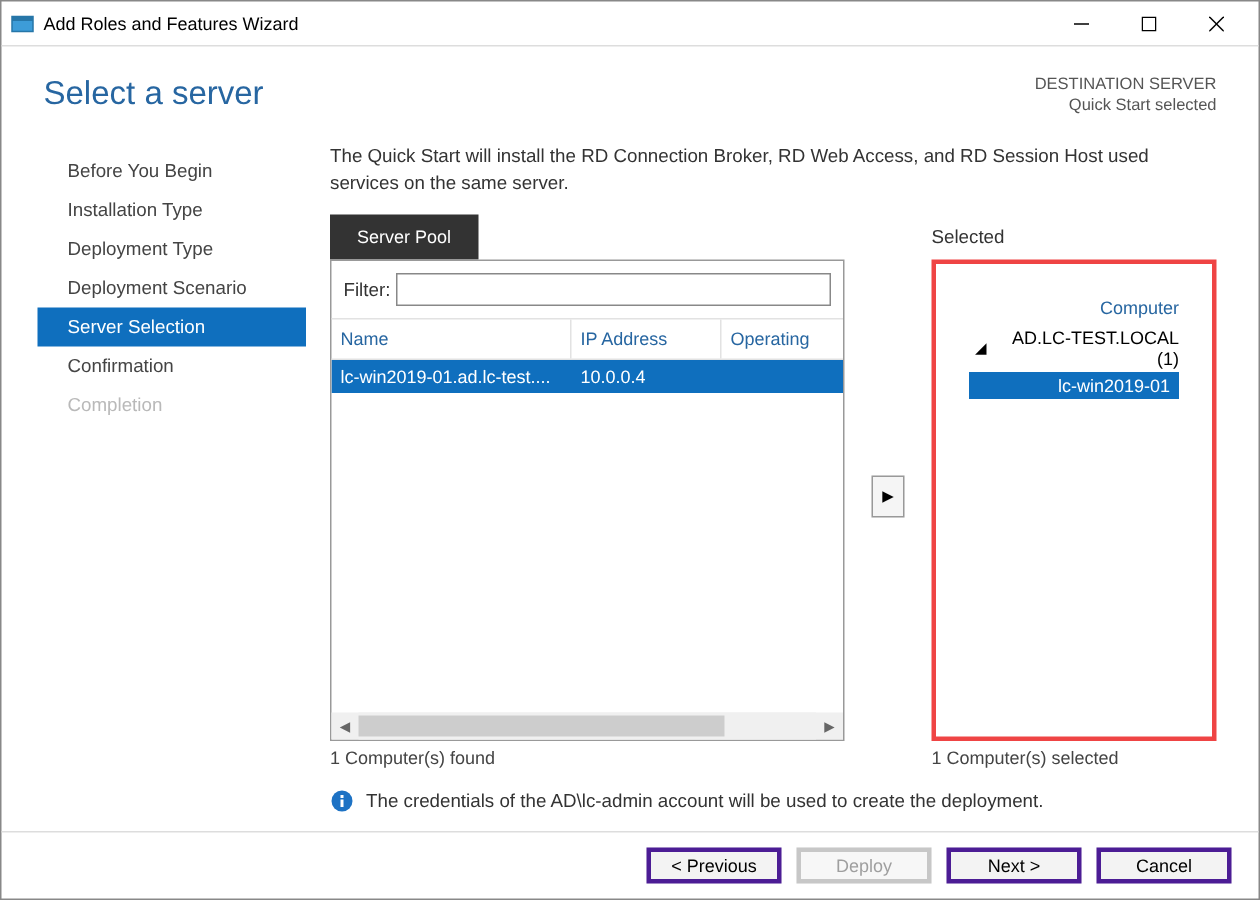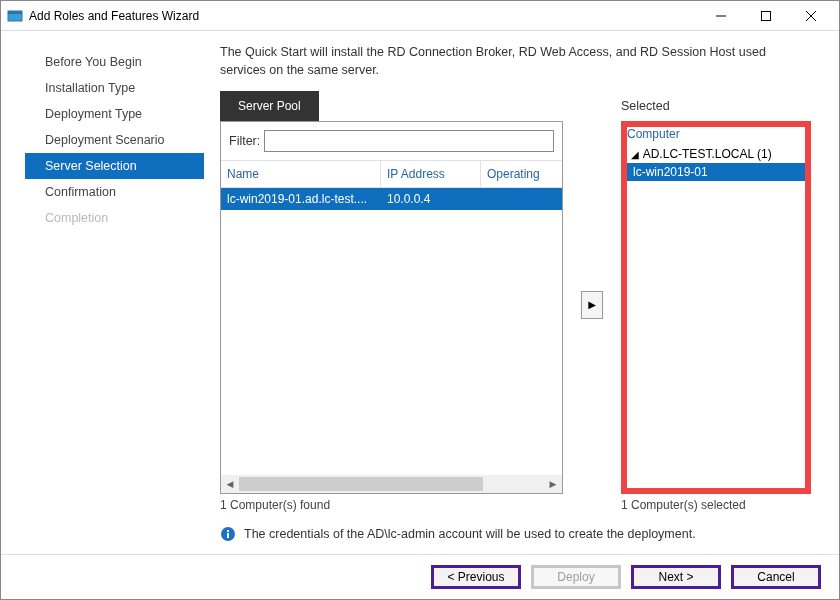--- a/index.html
+++ b/index.html
@@ -41,21 +41,21 @@
   .row { display: flex; font-size: 12px; color: #fff; background: #0f6fbe; padding: 4px 6px; }
   .row .cell { overflow: hidden; white-space: nowrap; text-overflow: ellipsis; padding-right: 6px; }
   .hscroll { height: 18px; background: #f0f0f0; display: flex; align-items: center; }
   .hscroll .arrow { width: 18px; height: 18px; display: flex; align-items: center; justify-content: center; font-size: 9px; color: #666; }
   .hscroll .track { flex: 1; height: 18px; background: #f0f0f0; position: relative; }
   .hscroll .thumb { position: absolute; left: 0; top: 2px; width: 80%; height: 14px; background: #cdcdcd; }
 
   .transfer { width: 26px; display: flex; align-items: center; justify-content: center; align-self: center; }
   .transfer .btn { width: 22px; height: 28px; border: 1px solid #999; background: #f5f5f5; display: flex; align-items: center; justify-content: center; font-size: 10px; }
 
-  .treebox { border: 6px solid #ef4444; flex: 1; padding: 0; font-size: 12px; overflow: hidden; }
+  .treebox { border: 3px solid #ef4444; flex: 1; padding: 22px; font-size: 12px; overflow: hidden; text-align: right; }
   .treehdr { color: #2766a1; margin-bottom: 6px; }
   .treenode { display: flex; align-items: center; gap: 4px; padding-left: 4px; }
   .caret { font-size: 10px; }
   .treeleaf { background: #0f6fbe; color: #fff; padding: 2px 6px; margin-top: 2px; margin-left: 0px; }
 
   .status { font-size: 12px; color: #444; padding: 4px 0 6px 0; }
 
   .inforow { display: flex; align-items: center; gap: 8px; padding: 8px 0 4px 0; }
   .infoicon { width: 16px; height: 16px; flex-shrink: 0; }
   .inforow .txt { font-size: 12.5px; color: #333; }
@@ -85,20 +85,27 @@
         </svg>
     </div>
     <div class="winbtn">
       <svg width="10" height="10" viewBox="0 0 10 10">
           <line x1="0" y1="0" x2="10" y2="10" stroke="#000"></line>
           <line x1="10" y1="0" x2="0" y2="10" stroke="#000"></line>
         </svg>
     </div>
   </div>
 
+  <div class="header">
+    <h1>Select a server</h1>
+    <div class="dest">
+      <div>DESTINATION SERVER</div>
+      <div>Quick Start selected</div>
+    </div>
+  </div>
 
   <div class="body">
     <div class="nav">
       <div class="item">Before You Begin</div>
       <div class="item">Installation Type</div>
       <div class="item">Deployment Type</div>
       <div class="item">Deployment Scenario</div>
       <div class="item active">Server Selection</div>
       <div class="item">Confirmation</div>
       <div class="item disabled">Completion</div>

